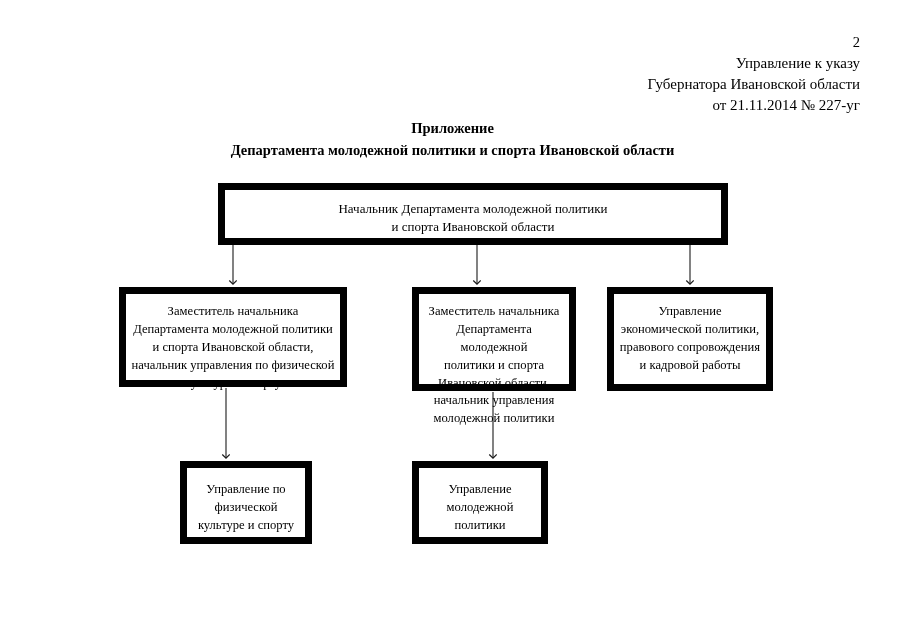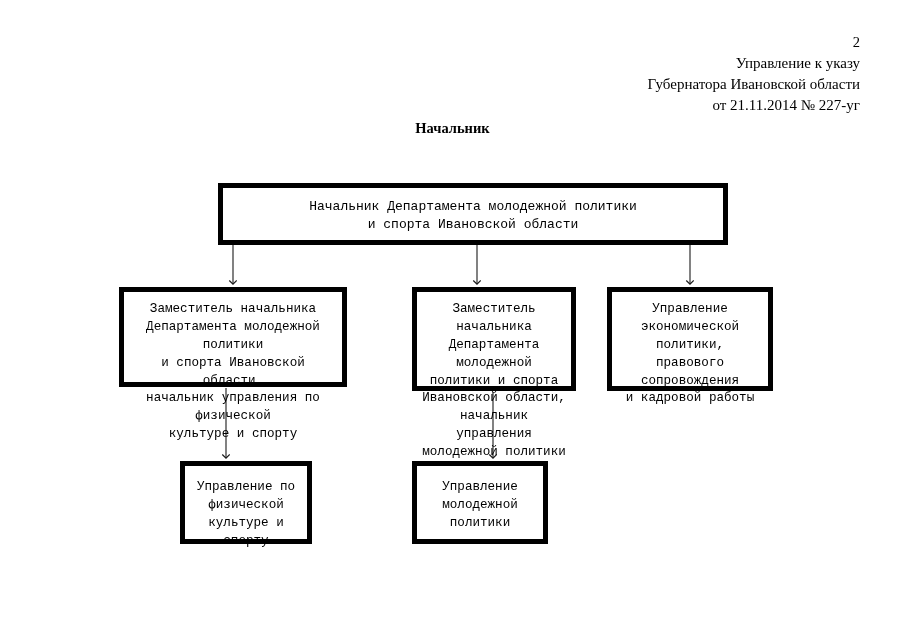--- a/index.html
+++ b/index.html
@@ -62,29 +62,28 @@
     left: 0;
     top: 0;
     width: 905px;
     height: 640px;
     pointer-events: none;
   }
 
   .node {
     position: absolute;
     box-sizing: border-box;
-    border: 5px solid #000000;
+    border: 7px solid #000000;
     background: #ffffff;
     text-align: center;
     font-size: 12.6px;
     line-height: 1.42;
     padding-top: 9px;
     padding-left: 4px;
     padding-right: 4px;
-    font-family: Liberation Mono, monospace;
   }
   .node .node-text {
     display: block;
     white-space: pre-line;
   }
 
   
   #node-head {
     left: 218px;
     top: 183px;
@@ -137,21 +136,22 @@
 <div class="page">
 
   <div class="doc-header">
     <div class="page-number">2</div>
     <div>Управление к указу</div>
     <div>Губернатора Ивановской области</div>
     <div>от 21.11.2014 № 227-уг</div>
   </div>
 
   <div class="doc-title">
-    <span>Начальник</span>
+    <span>Приложение</span>
+    <span class="title-line-2">Департамента молодежной политики и спорта Ивановской области</span>
   </div>
 
   <div class="chart">
 
     <svg viewBox="0 0 905 640" xmlns="http://www.w3.org/2000/svg">
       <defs>
         <marker id="arrowhead" markerWidth="9" markerHeight="9" refX="3.2" refY="4" orient="auto">
           <path d="M0,0.6 L3.4,4 L0,7.4" fill="none" stroke="#1a1a1a" stroke-width="1.1"></path>
         </marker>
       </defs>

